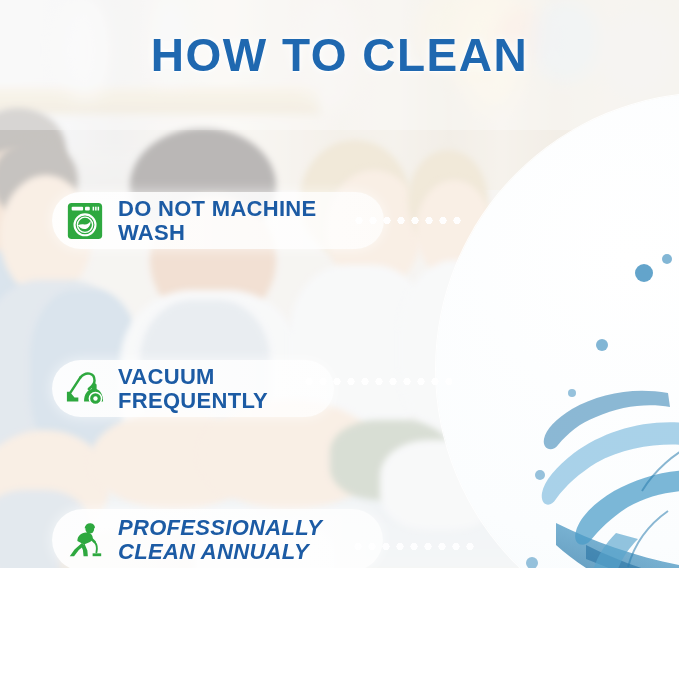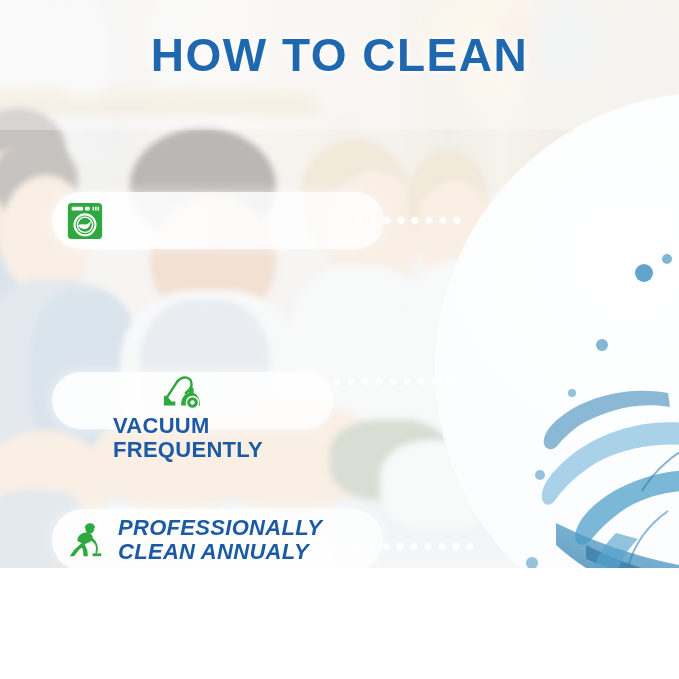--- a/index.html
+++ b/index.html
@@ -171,21 +171,21 @@
     color: #1c5ba4;
     font-weight: bold;
     font-size: 22px;
     line-height: 1.08;
     letter-spacing: 0.3px;
     white-space: pre-line;
     font-stretch: condensed;
   }
 
   #badge-0 { left: 52px; top: 192px; height: 57px; width: 298px; }
-  #badge-1 { left: 52px; top: 372px; height: 57px; width: 248px; flex-direction: column; }
+  #badge-1 { left: 52px; top: 360px; height: 57px; width: 248px; }
   #badge-2 { left: 52px; top: 509px; height: 62px; width: 297px; font-style: italic; }
 
   #dots-0 { left: 352px; top: 217px; width: 110px; }
   #dots-1 { left: 302px; top: 378px; width: 150px; }
   #dots-2 { left: 351px; top: 543px; width: 125px; }
 </style>
 </head>
 <body>
 
 <div id="infographic">
@@ -352,20 +352,22 @@
         <rect x="21" y="6" width="5" height="4" rx="1" fill="#ffffff"></rect>
         <rect x="29" y="6" width="1.6" height="4" fill="#ffffff"></rect>
         <rect x="31.6" y="6" width="1.6" height="4" fill="#ffffff"></rect>
         <rect x="34.2" y="6" width="1.6" height="4" fill="#ffffff"></rect>
         <circle cx="21" cy="25" r="11" fill="none" stroke="#ffffff" stroke-width="2.2"></circle>
         <circle cx="21" cy="25" r="8" fill="none" stroke="#ffffff" stroke-width="1.4"></circle>
         <path d="M13.5 25.5 C16 29 20 30.5 23.5 28.5 C26 27 27.2 24 26.8 21
                  C25.5 23.5 23 25 20 24.6 C17.6 24.3 15.3 24.6 13.5 25.5 Z" fill="#ffffff"></path>
       </svg>
     </span>
+    <span class="badge-text">DO NOT MACHINE
+WASH</span>
   </div>
 
   <div class="badge" id="badge-1">
     <span class="badge-icon">
       <svg viewBox="0 0 42 42" width="40" height="40">
 
         <path d="M2 34 L14 34 L14 30 L10 30 L5 24 L2 24 Z" fill="#2ea83f"></path>
 
         <path d="M5.5 25 L16 9" stroke="#2ea83f" stroke-width="2.6" fill="none" stroke-linecap="round"></path>
 

